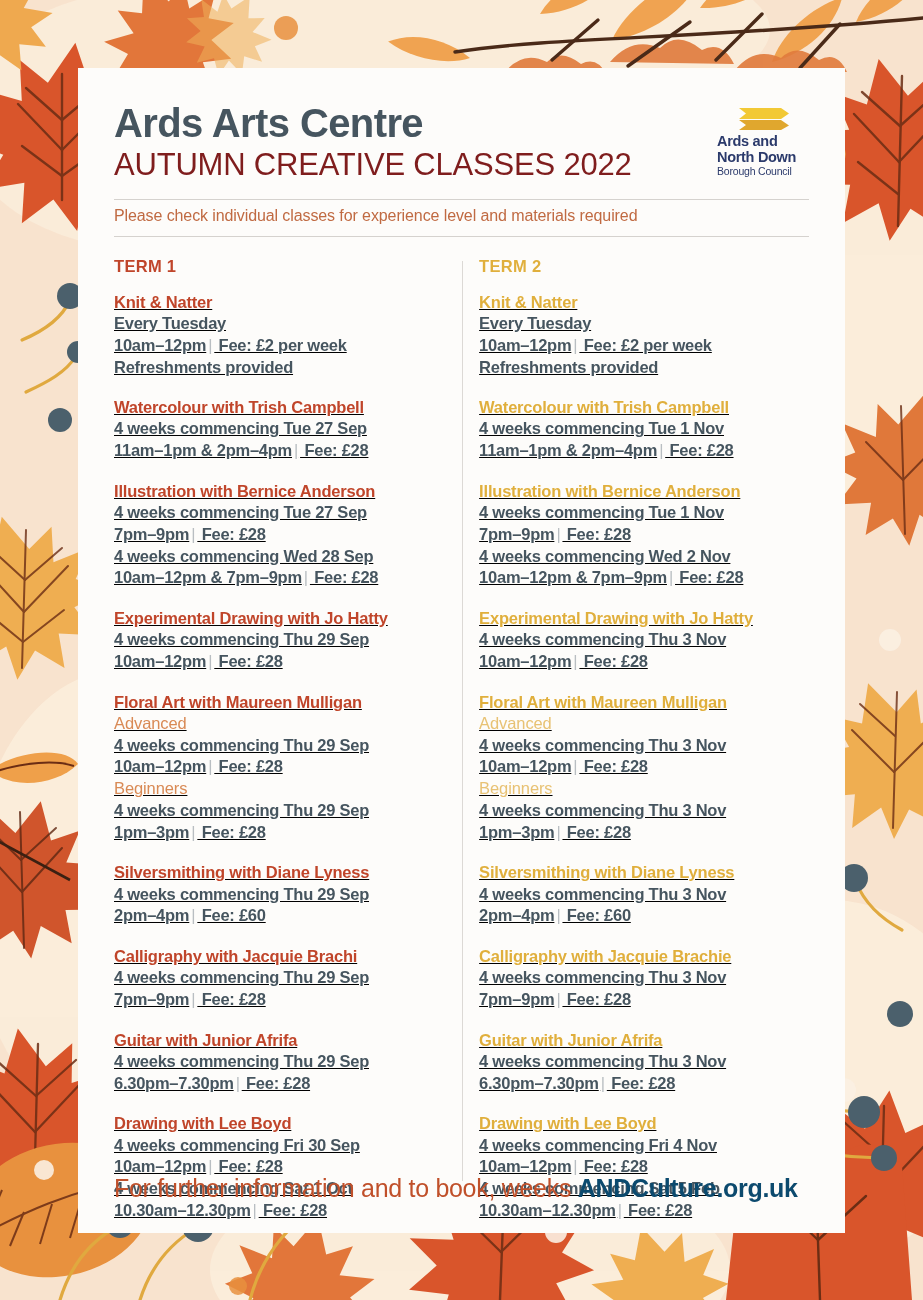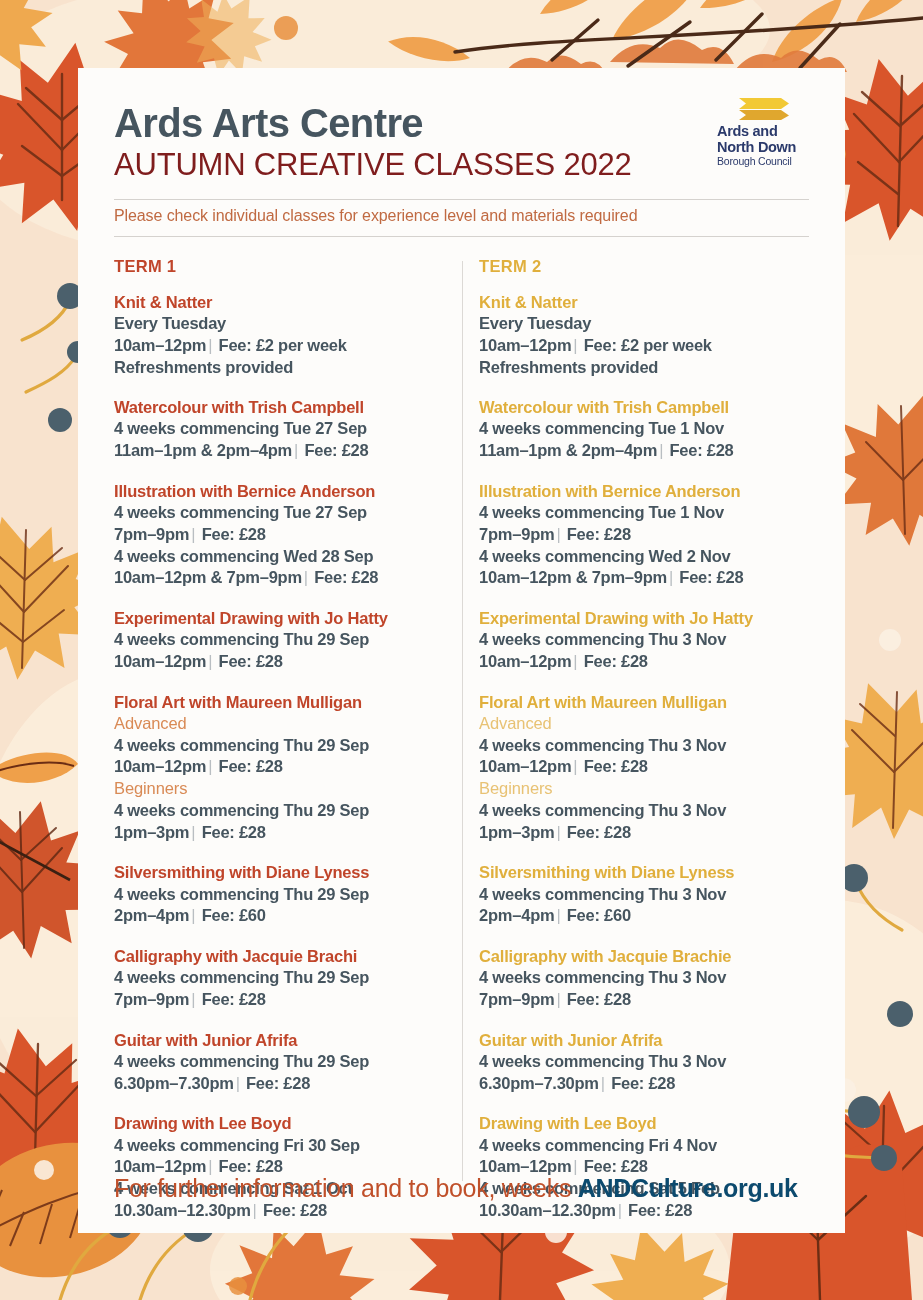--- a/index.html
+++ b/index.html
@@ -45,21 +45,21 @@
   .note {
     font-size:16px;
     color:#C06A42;
     padding:7px 0 3px 0;
     letter-spacing:-0.1px;
   }
 
   
   .logo {
     position:absolute;
-    right:32px; top:30px;
+    right:32px; top:40px;
     width:96px;
     text-align:left;
     z-index:6;
   }
   .logo-mark { width:50px; height:22px; display:block; margin-bottom:4px; margin-left:22px;}
   .logo-name {
     font-size:14.5px; font-weight:bold; color:#2B3A6B;
     line-height:1.08; letter-spacing:-0.3px;
   }
   .logo-sub {
@@ -83,21 +83,21 @@
     font-size:16.5px;
     font-weight:bold;
     letter-spacing:0.3px;
     margin-bottom:16px;
   }
   .t1 .term-label, .t1 .cls-title { color:#C0452A; }
   .t2 .term-label, .t2 .cls-title { color:#E0AF3C; }
   .t1 .level { color:#D98A55; }
   .t2 .level { color:#E8C274; }
 
-  .cls { margin-bottom:19px; }
+  .cls { margin-bottom:19px;text-decoration:underline; }
   .cls-title {
     font-size:16.5px;
     font-weight:bold;
     line-height:1.28;
     letter-spacing:-0.2px;
   }
   .line {
     font-size:16.5px;
     font-weight:bold;
     color:#46555F;

